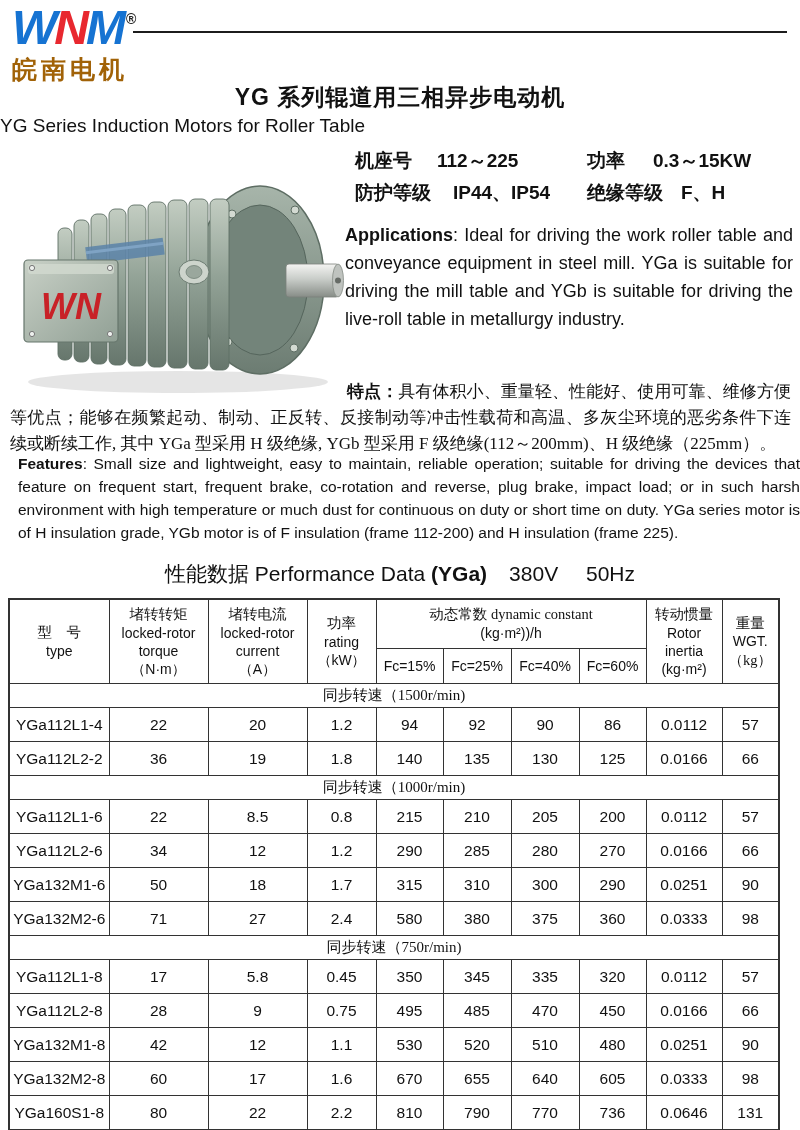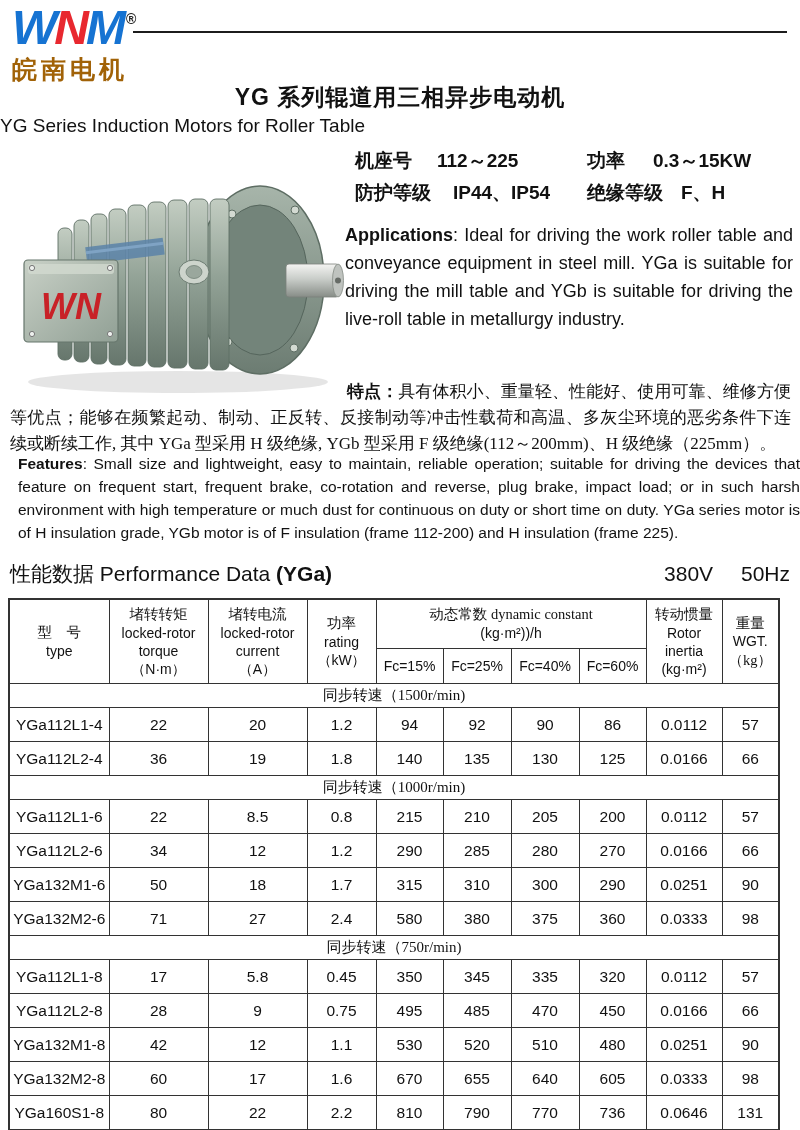--- a/index.html
+++ b/index.html
@@ -41,21 +41,21 @@
   .para-zh{font-size:17px;line-height:27px;}
   .para-en{font-size:18px;line-height:28px;margin-top:1px;}
   .p-label{font-weight:bold;}
   .tedian{position:absolute;left:10px;top:379px;width:781px;font-size:17px;line-height:26px;
           text-align:justify;text-indent:337px;}
   .features{position:absolute;left:10px;top:452px;width:782px;font-size:15.5px;line-height:23px;
             text-align:justify;margin-left:8px;}
 
   
   .perf-head{position:absolute;left:10px;top:560px;width:780px;display:flex;
-             justify-content:space-between;align-items:baseline;font-size:21px;}
+             justify-content:center;align-items:baseline;font-size:21px;}
   .perf-variant{font-weight:bold;}
   .perf-rating span{margin-left:22px;}
 
   
   .perf-table{position:absolute;left:8px;top:598px;width:770px;border-collapse:collapse;
               table-layout:fixed;font-size:15px;}
   .perf-table th,.perf-table td{border:1px solid #333;text-align:center;vertical-align:middle;
               padding:0;font-weight:normal;overflow:hidden;}
   .perf-table{border:2px solid #333;}
   .hline{display:block;line-height:1.3;font-size:14px;}
@@ -249,21 +249,21 @@
           <td>20</td>
           <td>1.2</td>
           <td>94</td>
           <td>92</td>
           <td>90</td>
           <td>86</td>
           <td>0.0112</td>
           <td>57</td>
         </tr>
         <tr class="data-row">
-          <td>YGa112L2-4</td>
+          <td>YGa112L2-2</td>
           <td>36</td>
           <td>19</td>
           <td>1.8</td>
           <td>140</td>
           <td>135</td>
           <td>130</td>
           <td>125</td>
           <td>0.0166</td>
           <td>66</td>
         </tr>

